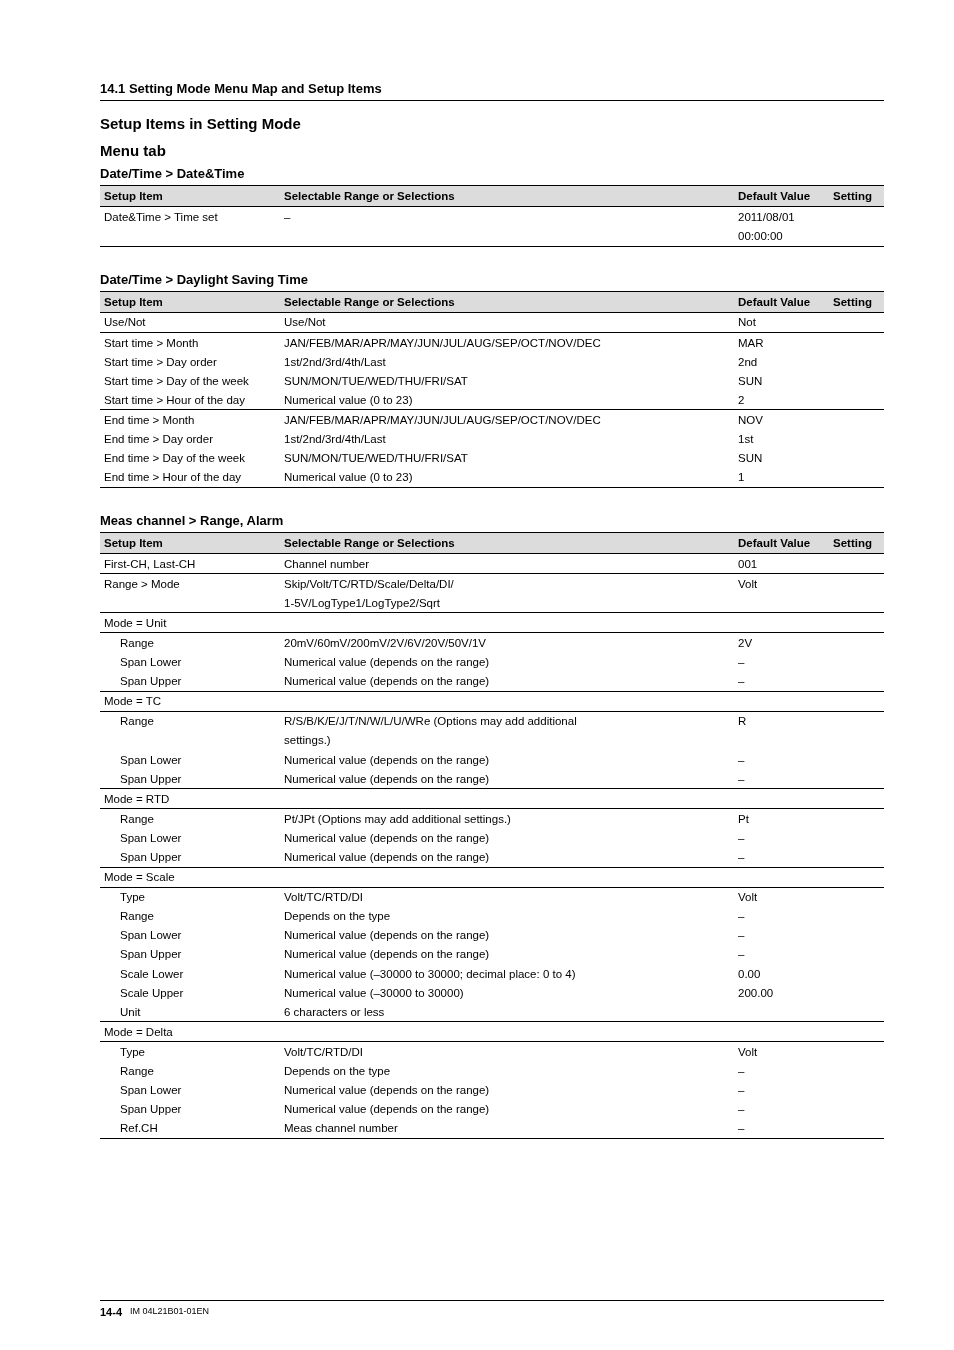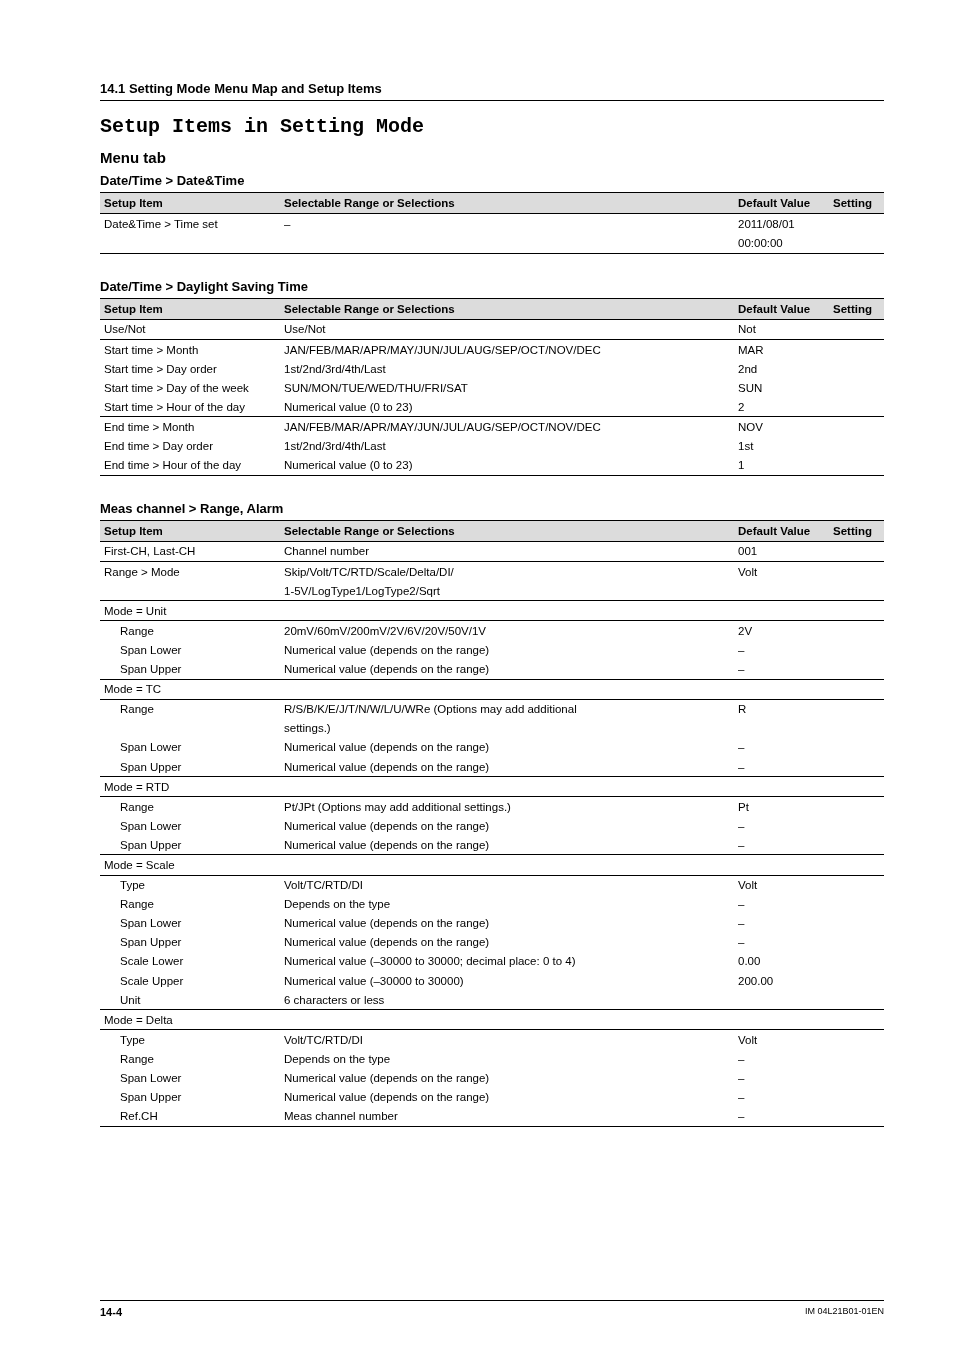--- a/index.html
+++ b/index.html
@@ -19,24 +19,23 @@
     position: relative;
   }
   .breadcrumb {
     font-weight: bold;
     font-size: 13px;
     border-bottom: 1px solid #000;
     padding-bottom: 2px;
     margin-bottom: 7px;
   }
   h2.section-title {
-    font-size: 20px;
+    font-size: 15px;
     font-weight: bold;
     margin: 12px 0 6px 0;
-    font-family: Liberation Mono, monospace;
   }
   h3.sub-title {
     font-size: 15px;
     font-weight: bold;
     margin: 0 0 0 0;
   }
   h4.group-title {
     font-size: 13px;
     font-weight: bold;
     margin: 4px 0 2px 0;
@@ -72,21 +71,20 @@
   .indent1 { padding-left: 16px; display: inline-block; }
   .footer {
     position: absolute;
     bottom: 30px;
     left: 100px;
     right: 70px;
     border-top: 1px solid #000;
     padding-top: 4px;
     font-size: 11px;
     display: flex;
-    justify-content: space-between;
   }
   .footer .pn { font-weight: bold; }
   .footer .doc { font-size: 9px; margin-left: 8px; }
 </style>
 </head>
 <body>
 
 <div class="page">
   <div class="breadcrumb">14.1  Setting Mode Menu Map and Setup Items</div>
 
@@ -179,20 +177,26 @@
           <td>JAN/FEB/MAR/APR/MAY/JUN/JUL/AUG/SEP/OCT/NOV/DEC</td>
           <td>NOV</td>
           <td></td>
         </tr>
         <tr>
           <td>End time &gt; Day order</td>
           <td>1st/2nd/3rd/4th/Last</td>
           <td>1st</td>
           <td></td>
         </tr>
+        <tr>
+          <td>End time &gt; Day of the week</td>
+          <td>SUN/MON/TUE/WED/THU/FRI/SAT</td>
+          <td>SUN</td>
+          <td></td>
+        </tr>
         <tr class="line-after">
           <td>End time &gt; Hour of the day</td>
           <td>Numerical value (0 to 23)</td>
           <td>1</td>
           <td></td>
         </tr>
       </tbody>
   </table>
 
   <div class="spacer-20"></div>

